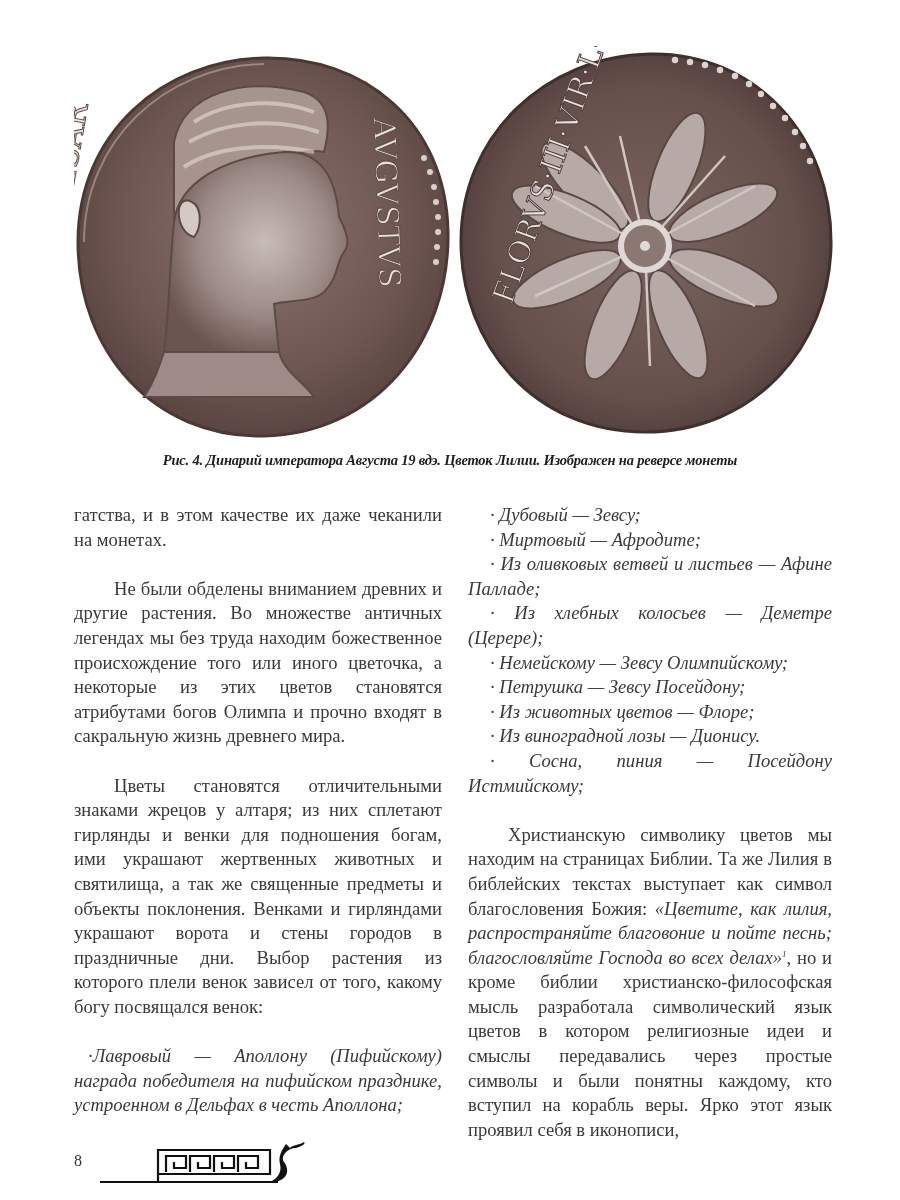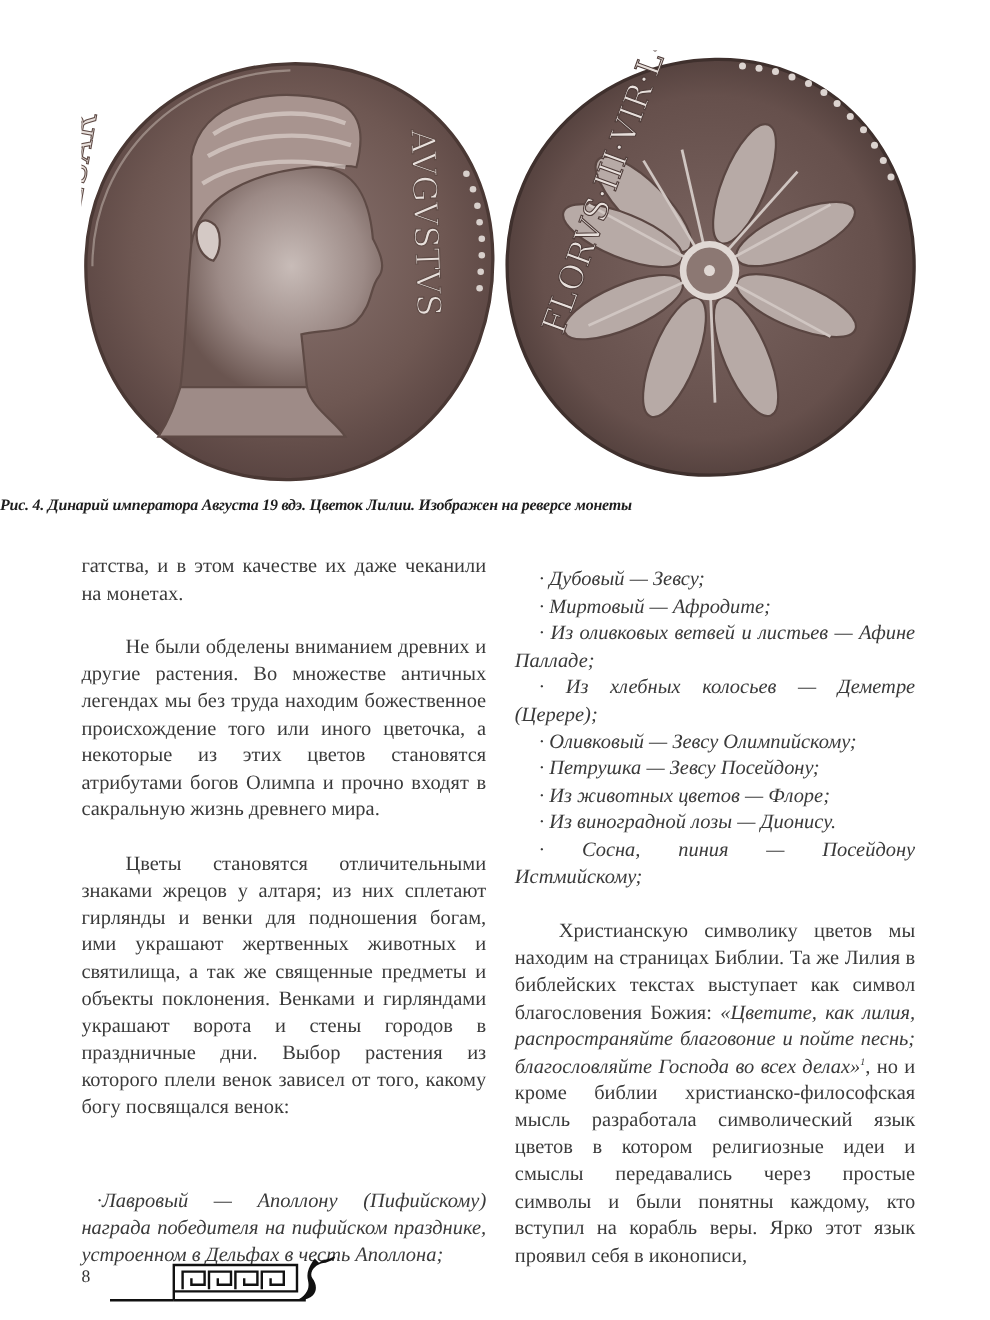--- a/index.html
+++ b/index.html
@@ -1,31 +1,31 @@
 <!DOCTYPE html>
 <html><head>
 <meta charset="utf-8">
 <style>
   html, body { margin: 0; padding: 0; background: #ffffff; }
   body { width: 900px; height: 1200px; position: relative; overflow: hidden;
          font-family: "Liberation Serif", "DejaVu Serif", serif; color: #3a3a3a; }
   .coins { position: absolute; left: 0; top: 0; width: 900px; height: 450px; }
   .coin-svg { position: absolute; }
-  .caption { position: absolute; left: 0; top: 452px; width: 900px; text-align: left;
+  .caption { position: absolute; left: 0; top: 452px; width: 900px; text-align: center;
              font-style: italic; font-weight: bold; font-size: 14.5px; color: #1e1e1e;
              letter-spacing: -0.2px; }
   .col { position: absolute; top: 503px; font-size: 18.6px; line-height: 24.6px; text-align: justify; }
   .col-left { left: 74px; width: 368px; }
-  .col-right { left: 468px; width: 364px; margin-top: 12px; }
+  .col-right { left: 468px; width: 364px; }
   .para { margin: 0; text-indent: 0; }
   .para.indent { text-indent: 40px; }
   .gap { height: 24.6px; }
   .it { font-style: italic; }
   .list-item { margin: 0; text-indent: 22px; font-style: italic; }
-  .list-item.left { text-indent: 14px; margin-top: 36px; }
+  .list-item.left { text-indent: 14px; }
   sup { font-size: 9px; line-height: 0; vertical-align: 7px; font-style: italic; }
   .footer { position: absolute; left: 68px; top: 1140px; width: 240px; height: 50px; }
   .page-num { position: absolute; left: 6px; top: 12px; font-size: 16px; color: #333; }
 </style>
 </head>
 <body>
 
 <div class="coins">
 
   <svg class="coin-svg" style="left:74px;top:52px" width="378" height="388" viewBox="0 0 378 388">
@@ -131,21 +131,21 @@
   <p class="para indent">Цветы становятся отличительными знаками жрецов у алтаря; из них сплетают гирлянды и венки для подношения богам, ими украшают жертвенных животных и святилища, а так же священные предметы и объекты поклонения. Венками и гирляндами украшают ворота и стены городов в праздничные дни. Выбор растения из которого плели венок зависел от того, какому богу посвящался венок:</p>
   <div class="gap"></div>
   <p class="list-item left">·Лавровый — Аполлону (Пифийскому) награда победителя на пифийском празднике, устроенном в Дельфах в честь Аполлона;</p>
 </div>
 
 <div class="col col-right">
   <p class="list-item">· Дубовый — Зевсу;</p>
   <p class="list-item">·  Миртовый — Афродите;</p>
   <p class="list-item">· Из оливковых ветвей и листьев — Афине Палладе;</p>
   <p class="list-item">· Из хлебных колосьев — Деметре (Церере);</p>
-  <p class="list-item">· Оливковый — Зевсу Олимпийскому;</p>
+  <p class="list-item">· Немейскому — Зевсу Олимпийскому;</p>
   <p class="list-item">· Петрушка — Зевсу Посейдону;</p>
   <p class="list-item">· Из животных цветов — Флоре;</p>
   <p class="list-item">· Из виноградной лозы — Дионису.</p>
   <p class="list-item">·  Сосна, пиния — Посейдону Истмийскому;</p>
   <div class="gap"></div>
   <p class="para indent"><span>Христианскую символику цветов мы находим на страницах Библии. Та же Лилия в библейских текстах выступает как символ благословения Божия: </span><span class="it">«Цветите, как лилия, распространяйте благовоние и пойте песнь; благословляйте Господа во всех делах»</span><sup>1</sup><span>, но и кроме библии христианско-философская мысль разработала символический язык цветов в котором религиозные идеи и смыслы передавались через простые символы и были понятны каждому, кто вступил на корабль веры. Ярко этот язык проявил себя в иконописи,</span></p>
 </div>
 
 <div class="footer">
   <span class="page-num">8</span>

